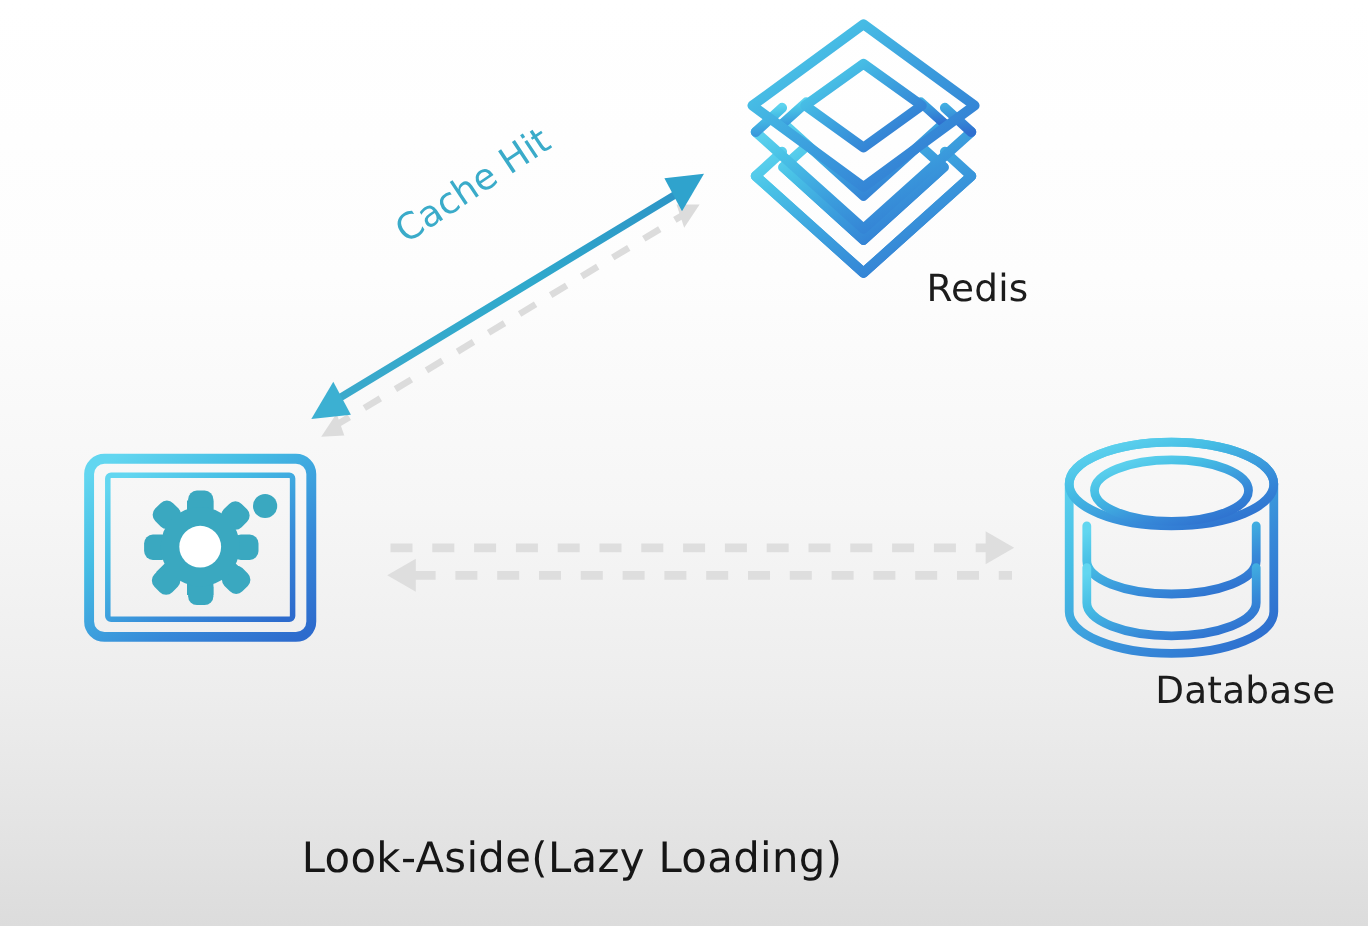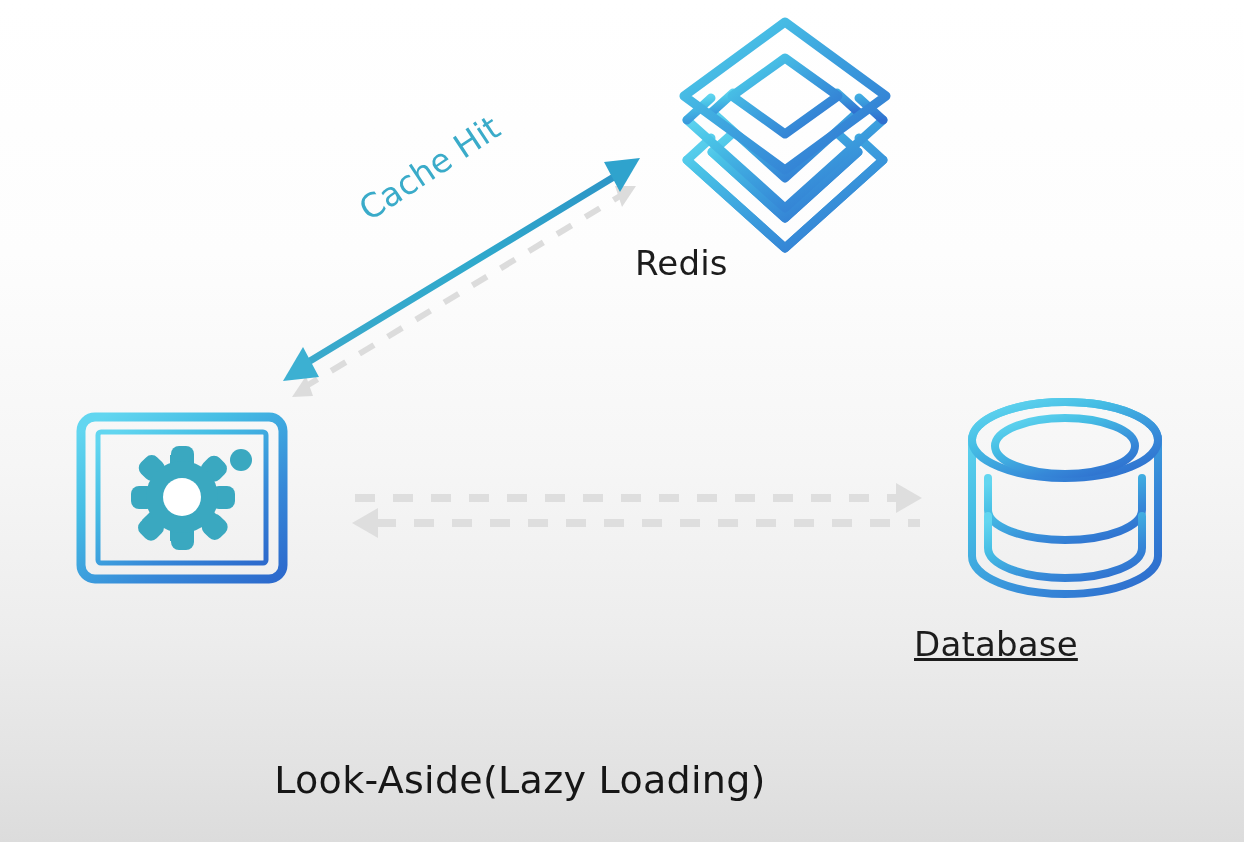--- a/index.html
+++ b/index.html
@@ -24,30 +24,30 @@
   }
   .svg-layer {
     position: absolute;
     left: 0;
     top: 0;
     width: 1244px;
     height: 842px;
   }
   .node-label {
     position: absolute;
-    text-align: left;
+    text-align: right;
     color: #1c1c1c;
     font-size: 34px;
     font-weight: 400;
     letter-spacing: 0.2px;
     white-space: nowrap;
   }
   #label-application { left: 32px;  top: 604px; width: 300px; }
   #label-redis       { left: 635px; top: 243px; width: 300px; }
-  #label-database    { left: 914px; top: 624px; width: 300px; text-decoration: underline; }
+  #label-database    { left: 914px; top: 608px; width: 300px; }
 
   #diagram-title {
     position: absolute;
     left: 0;
     top: 758px;
     width: 1040px;
     text-align: center;
     color: #161616;
     font-size: 38px;
     font-weight: 400;

